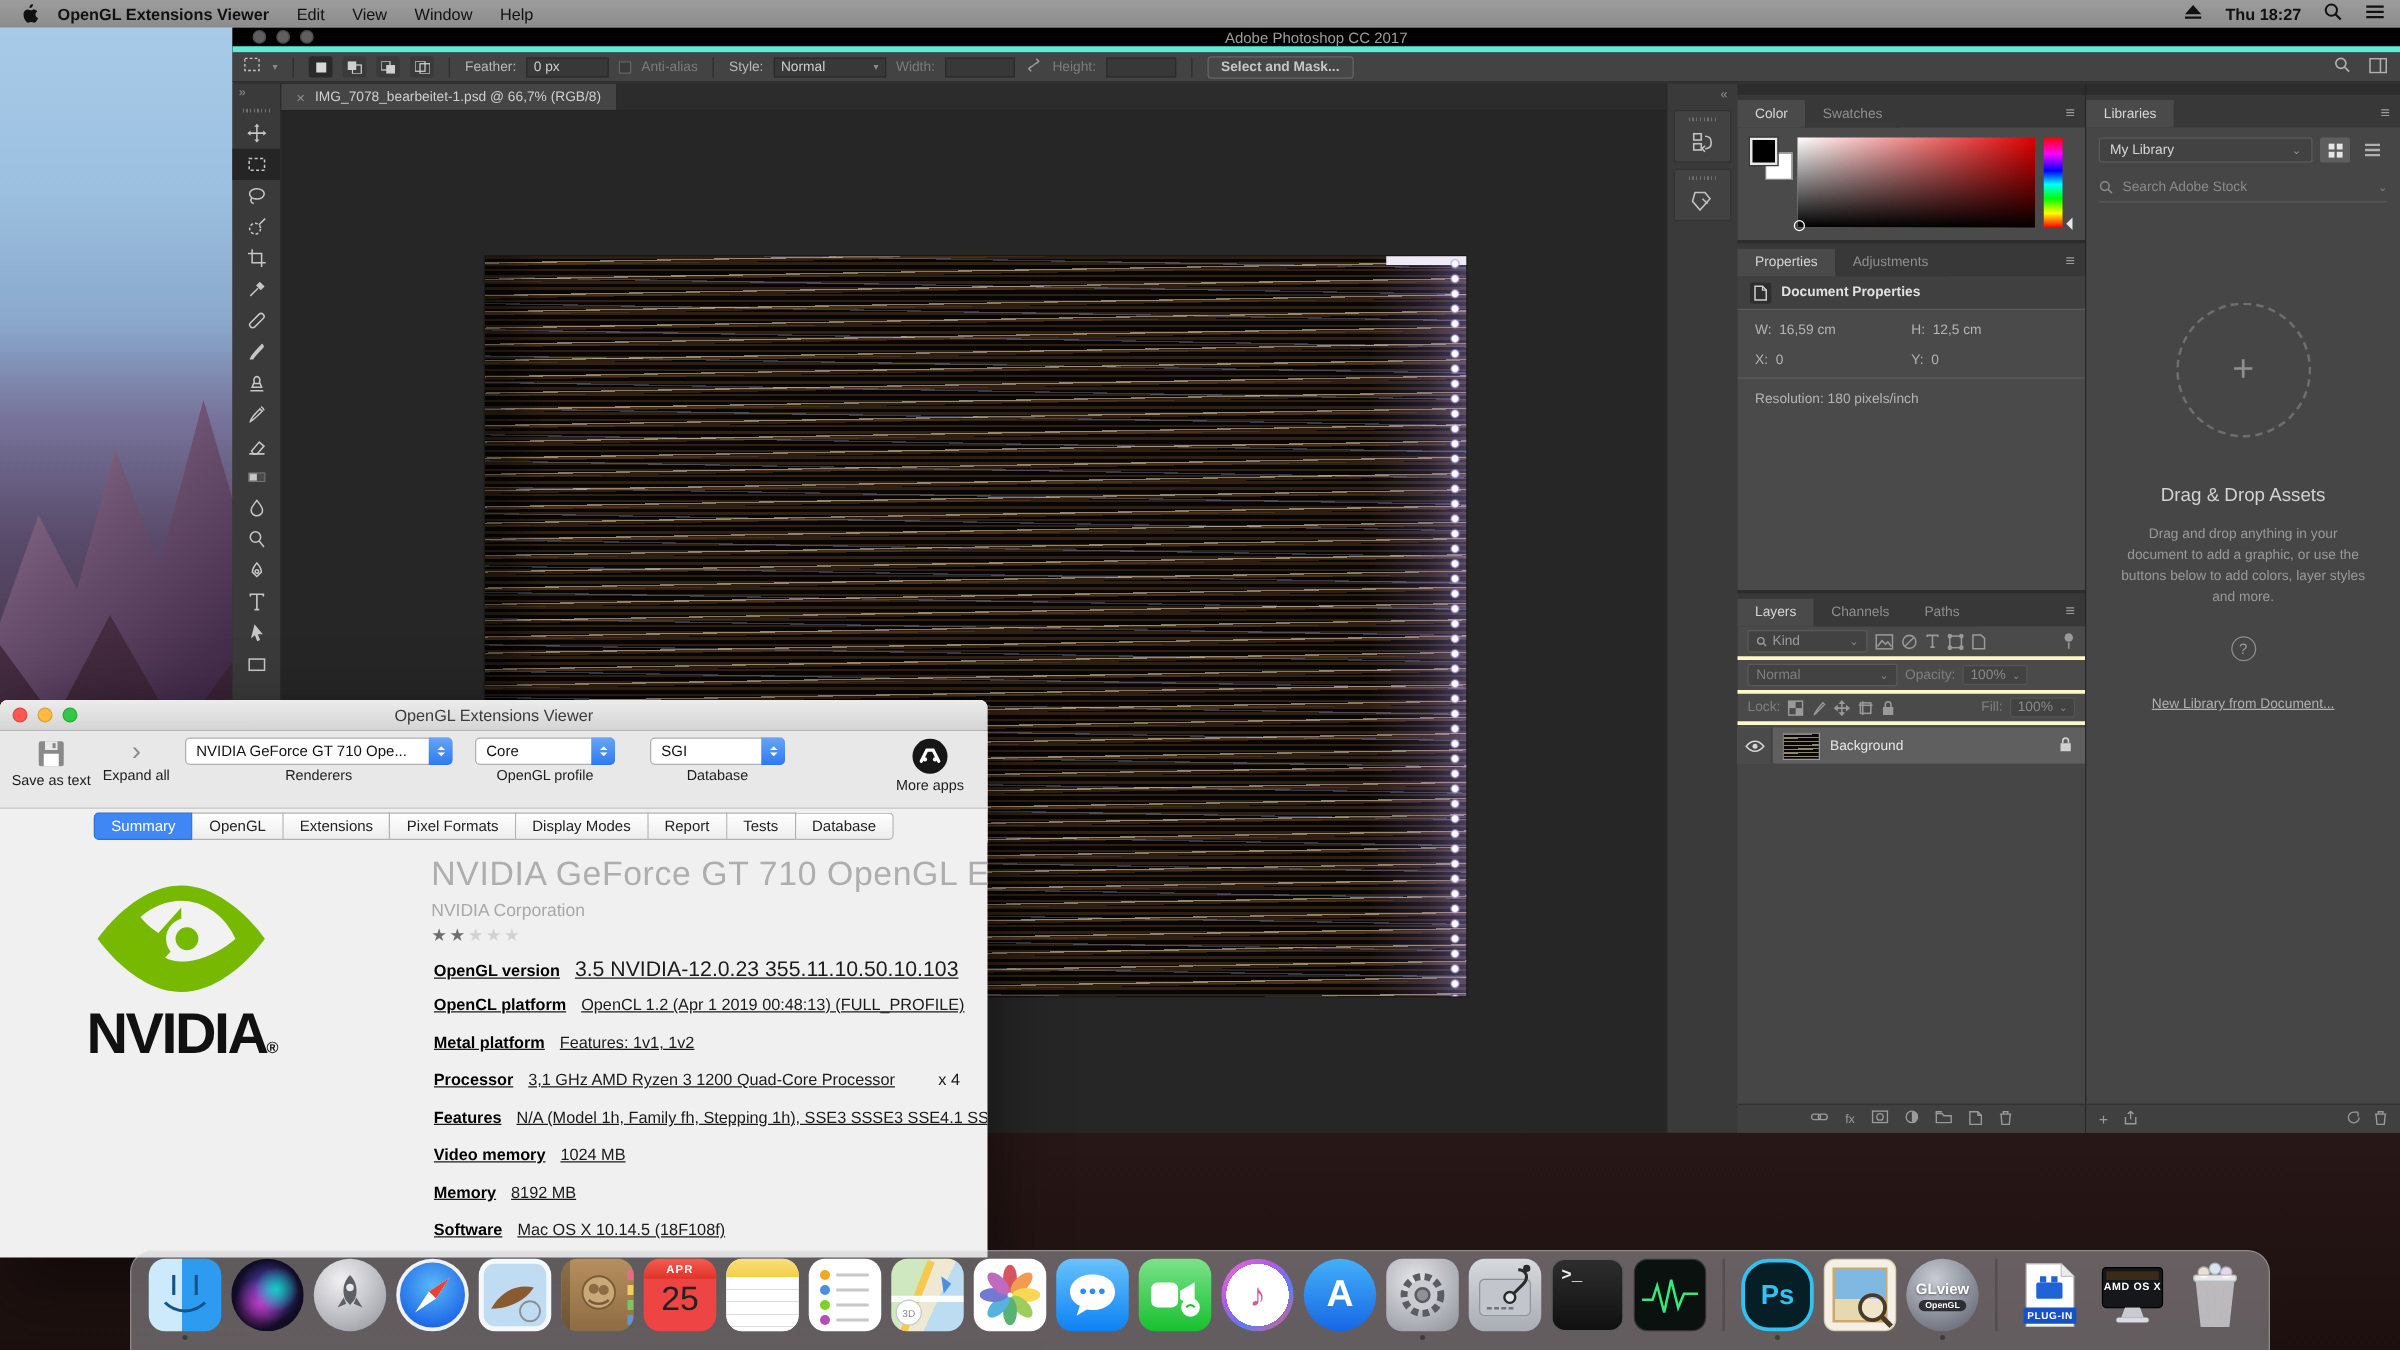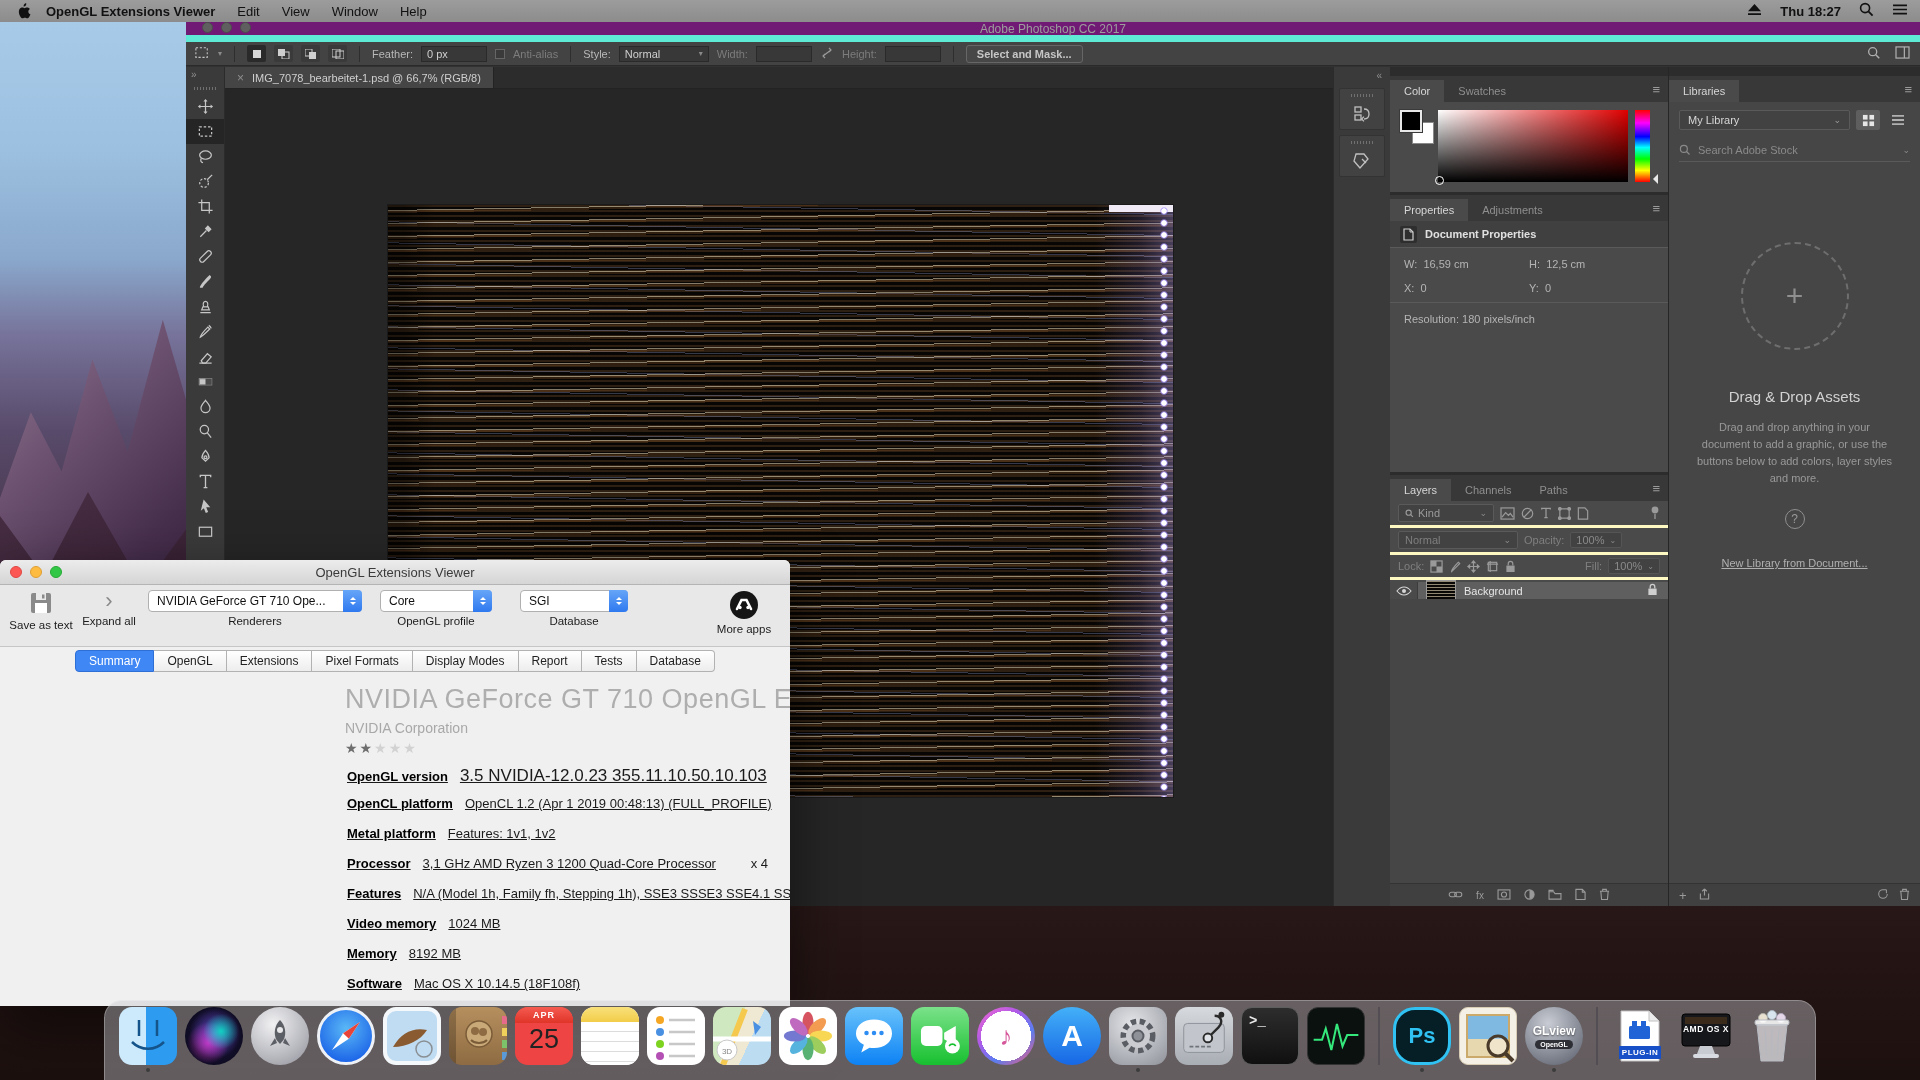--- a/index.html
+++ b/index.html
@@ -24,22 +24,22 @@
     font-size:13px;color:#111;padding:0 12px;}
   .mb-apple{margin:0 14px 0 6px;display:flex;}
   .mb-app{font-weight:bold;margin-right:22px;}
   .mb-item{margin-right:22px;}
   .mb-right{margin-left:auto;display:flex;align-items:center;gap:18px;}
   .mb-clock{font-weight:600;}
 
   
   .pswin{position:absolute;left:186px;top:22px;width:1734px;height:884px;z-index:10;
     background:#323232;color:#b8b8b8;font-size:11px;}
-  .ps-titlebar{height:20px;background:#701a75;border-bottom:7px solid #5eead4;
-    display:flex;position:relative;}
+  .ps-titlebar{height:20px;background:#000000;border-bottom:5px solid #5eead4;
+    display:flex;align-items:center;position:relative;}
   .tl{width:11px;height:11px;border-radius:50%;background:#5f5f5f;border:1px solid #4c4c4c;margin-left:8px;}
   .tl:first-child{margin-left:16px;}
   .ps-title{position:absolute;left:0;right:0;text-align:center;color:#9d9d9d;font-size:12px;}
   .ps-options{height:24px;background:#434343;border-bottom:1px solid #2a2a2a;
     display:flex;align-items:center;gap:8px;padding:0 8px;position:relative;}
   .opt-sep{width:1px;height:16px;background:#2e2e2e;margin:0 4px;}
   .opt-field{background:#383838;border:1px solid #2a2a2a;height:16px;min-width:66px;
     color:#cfcfcf;display:flex;align-items:center;padding:0 5px;}
   .opt-dim{color:#7c7c7c;}
   .mode-btn{width:19px;height:17px;border-radius:2px;background:#3a3a3a;display:flex;
@@ -118,21 +118,21 @@
   .panel.layers{flex:1;display:flex;flex-direction:column;margin-bottom:0;}
   .lrow{display:flex;align-items:center;gap:6px;padding:3px 8px;border-bottom:3px solid #fef9c3;}
   .lselect{background:#424242;border:1px solid #5a5a5a;border-radius:2px;height:18px;
     display:flex;align-items:center;gap:4px;padding:0 6px;color:#9a9a9a;}
   .lsel-chev{margin-left:auto;color:#8a8a8a;font-size:9px;}
   .licon{color:#9a9a9a;display:flex;align-items:center;}
   .licon svg{stroke:#9a9a9a;fill:none;stroke-width:1.3px;}
   .dimtxt{color:#7f7f7f;}
   .valbox{background:#424242;border:1px solid #555;border-radius:2px;height:16px;
     display:flex;align-items:center;gap:5px;padding:0 5px;color:#8a8a8a;}
-  .layer-item{display:flex;align-items:center;height:17px;background:#5f5f5f;margin-top:2px;}
+  .layer-item{display:flex;align-items:center;height:29px;background:#5f5f5f;margin-top:2px;}
   .eyebox{width:28px;height:100%;background:#4a4a4a;border-right:1px solid #3c3c3c;
     display:flex;align-items:center;justify-content:center;}
   .thumb{width:30px;height:22px;margin:0 8px;border:1px solid #9a9a9a;background:#0b0806;
     background-image:repeating-linear-gradient(179deg,rgba(255,240,205,.55) 0 1px,rgba(10,8,6,.95) 1px 3px);}
   .layer-name{color:#e6e6e6;font-size:11px;}
   .layer-lock{margin-left:auto;margin-right:10px;}
   .layers-empty{flex:1;background:#464646;}
   .layers-foot{height:23px;background:#404040;border-top:1px solid #333;display:flex;
     align-items:center;justify-content:center;gap:13px;color:#9a9a9a;font-size:10px;}
   .layers-foot svg{stroke:#9a9a9a;fill:none;stroke-width:1.2px;}
@@ -853,20 +853,29 @@
       <span class="seg">OpenGL</span>
       <span class="seg">Extensions</span>
       <span class="seg">Pixel Formats</span>
       <span class="seg">Display Modes</span>
       <span class="seg">Report</span>
       <span class="seg">Tests</span>
       <span class="seg">Database</span>
     </div>
 
     <div class="gl-content">
+      <div class="nvlogo">
+        <svg width="152" height="98" viewBox="0 0 100 64">
+          <path d="M50 4C25 4 6 32 6 32s19 28 44 28 44-28 44-28S75 4 50 4z" fill="#76b900"></path>
+          <path d="M50 12c-8 0-15.5 3.4-21.5 8.6 2.6 3.2 5.8 6.2 9.5 8.4L50 15.5v17l-8.5 9.5c2.7 1.3 5.6 2 8.5 2 12.5 0 23.5-7.5 28.5-12C73.5 20.5 62.5 12 50 12z" fill="#f2f2f2"></path>
+          <circle cx="53" cy="32" r="11" fill="#f2f2f2"></circle>
+          <circle cx="53" cy="32" r="6" fill="#76b900"></circle>
+        </svg>
+        <div class="nv-word"><span>NVIDIA</span><span class="nv-reg">®</span></div>
+      </div>
       <div class="gpu-title">NVIDIA GeForce GT 710 OpenGL Engine</div>
       <div class="vendor">NVIDIA Corporation</div>
       <div class="stars">
         <span class="f">★★</span><span class="e">★★★</span>
       </div>
       <div class="specs">
         <div class="spec-row big">
           <b>OpenGL version</b>
             <span class="val">3.5 NVIDIA-12.0.23 355.11.10.50.10.103</span>
         </div>

